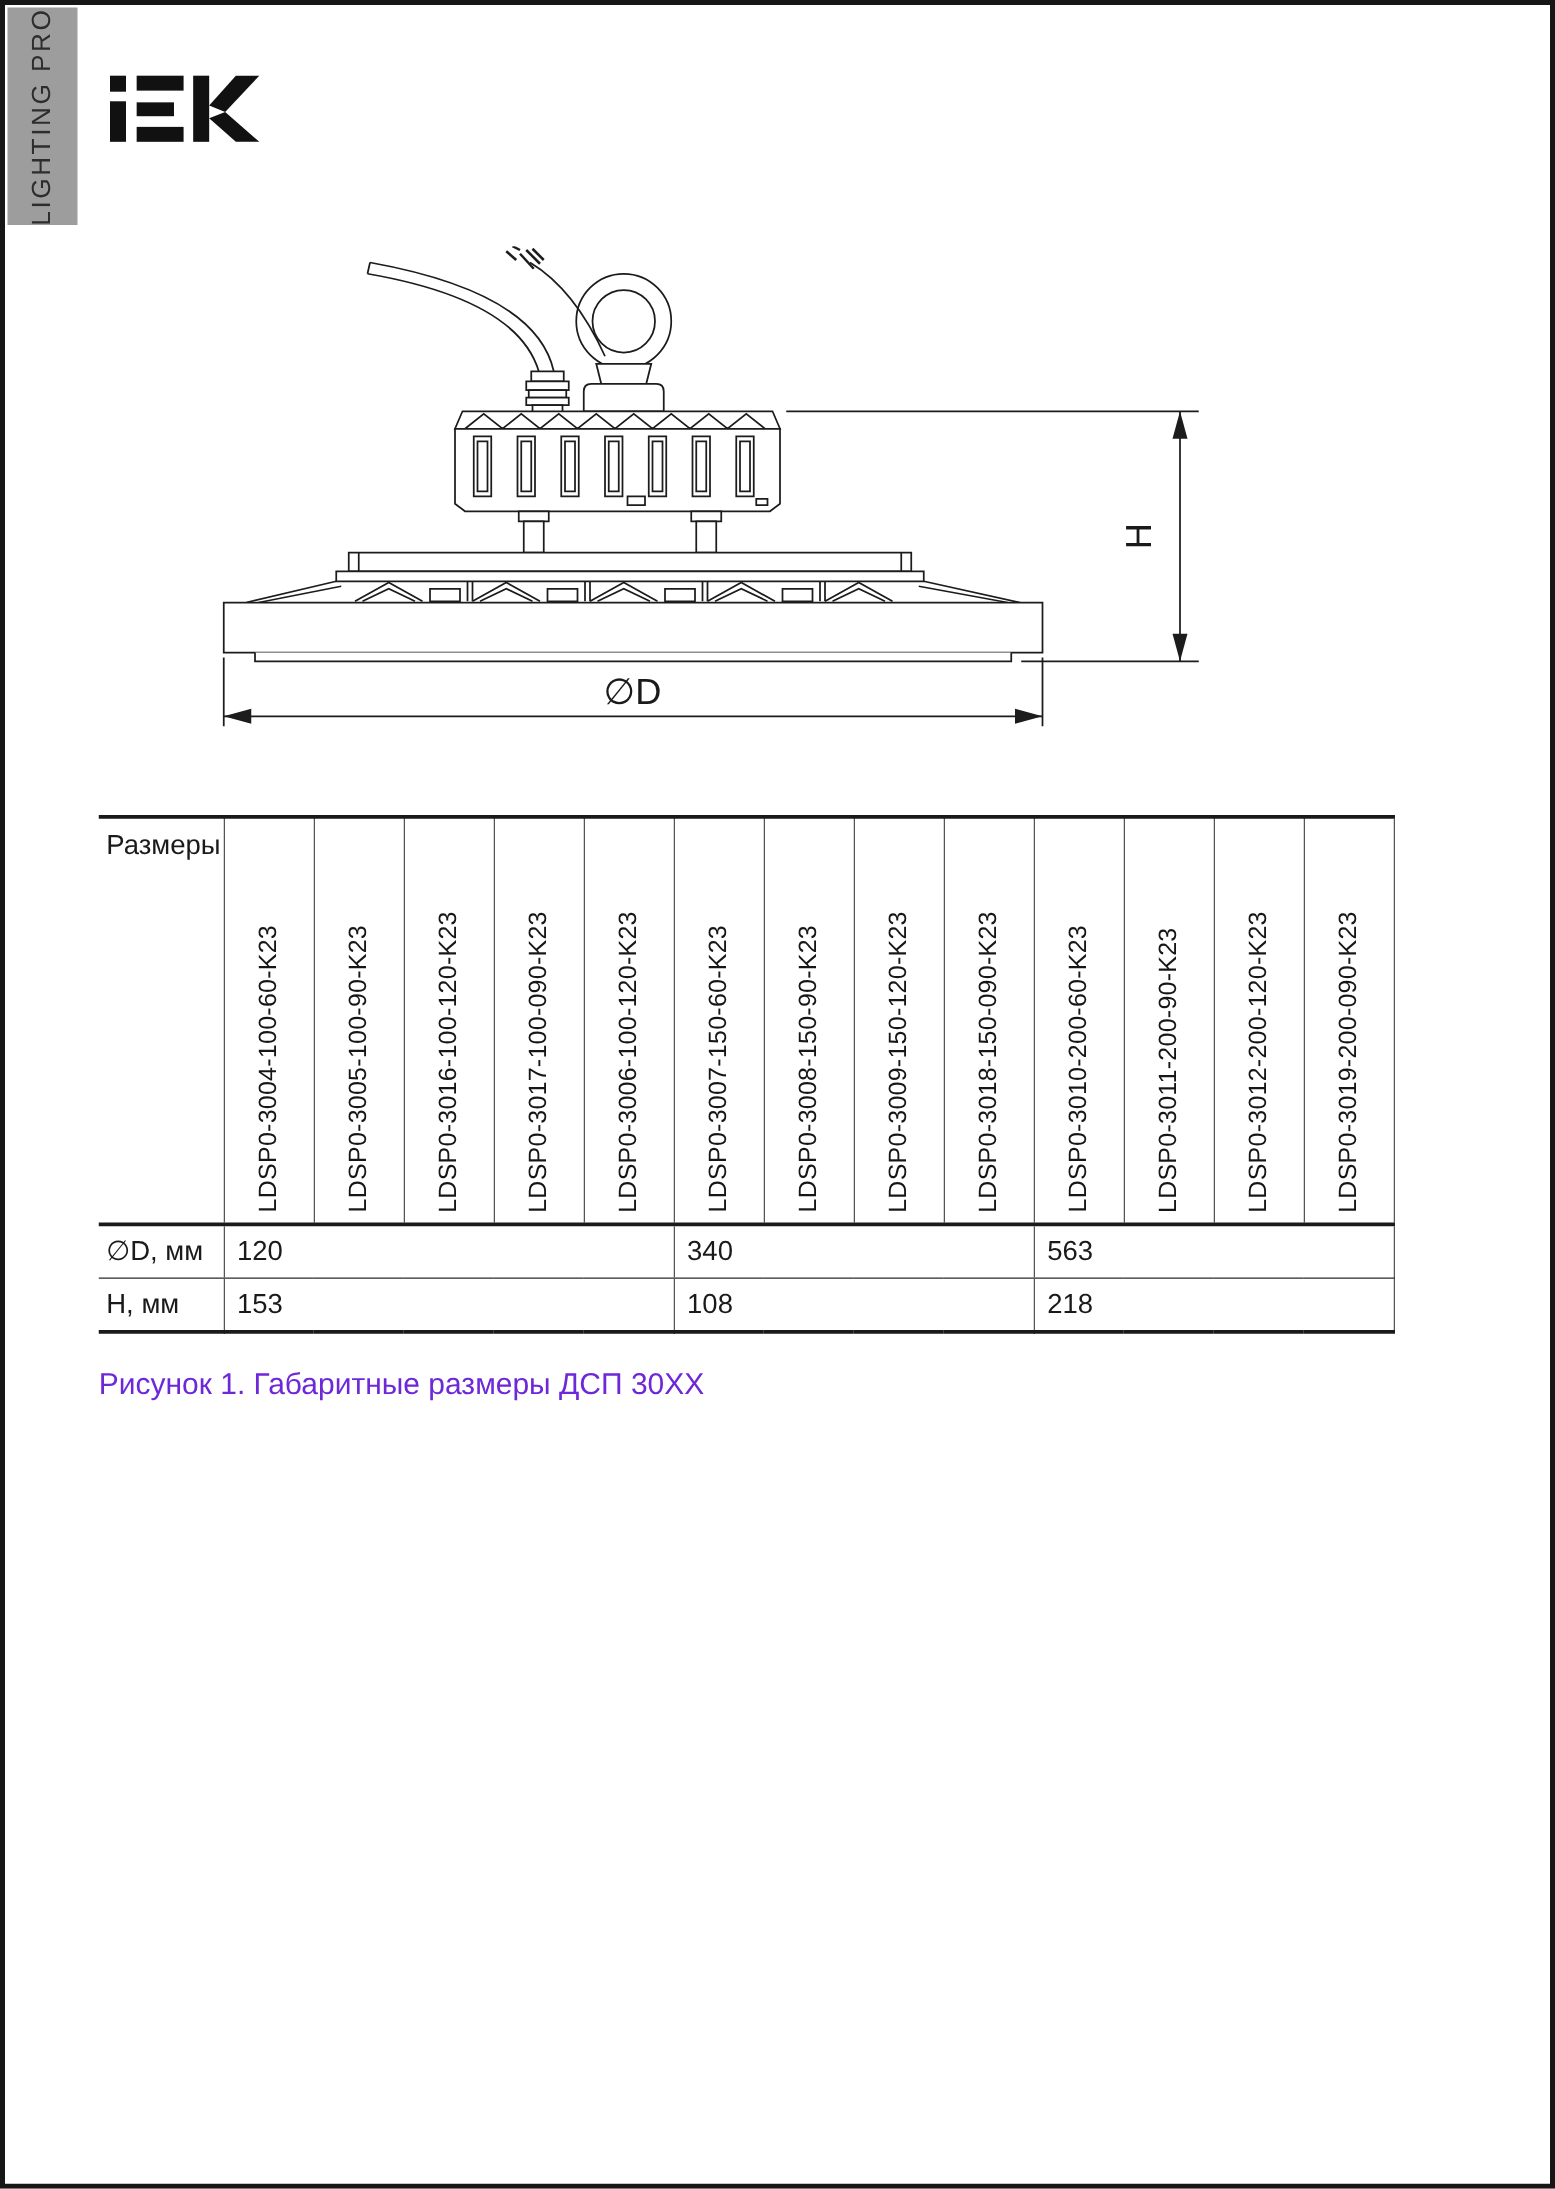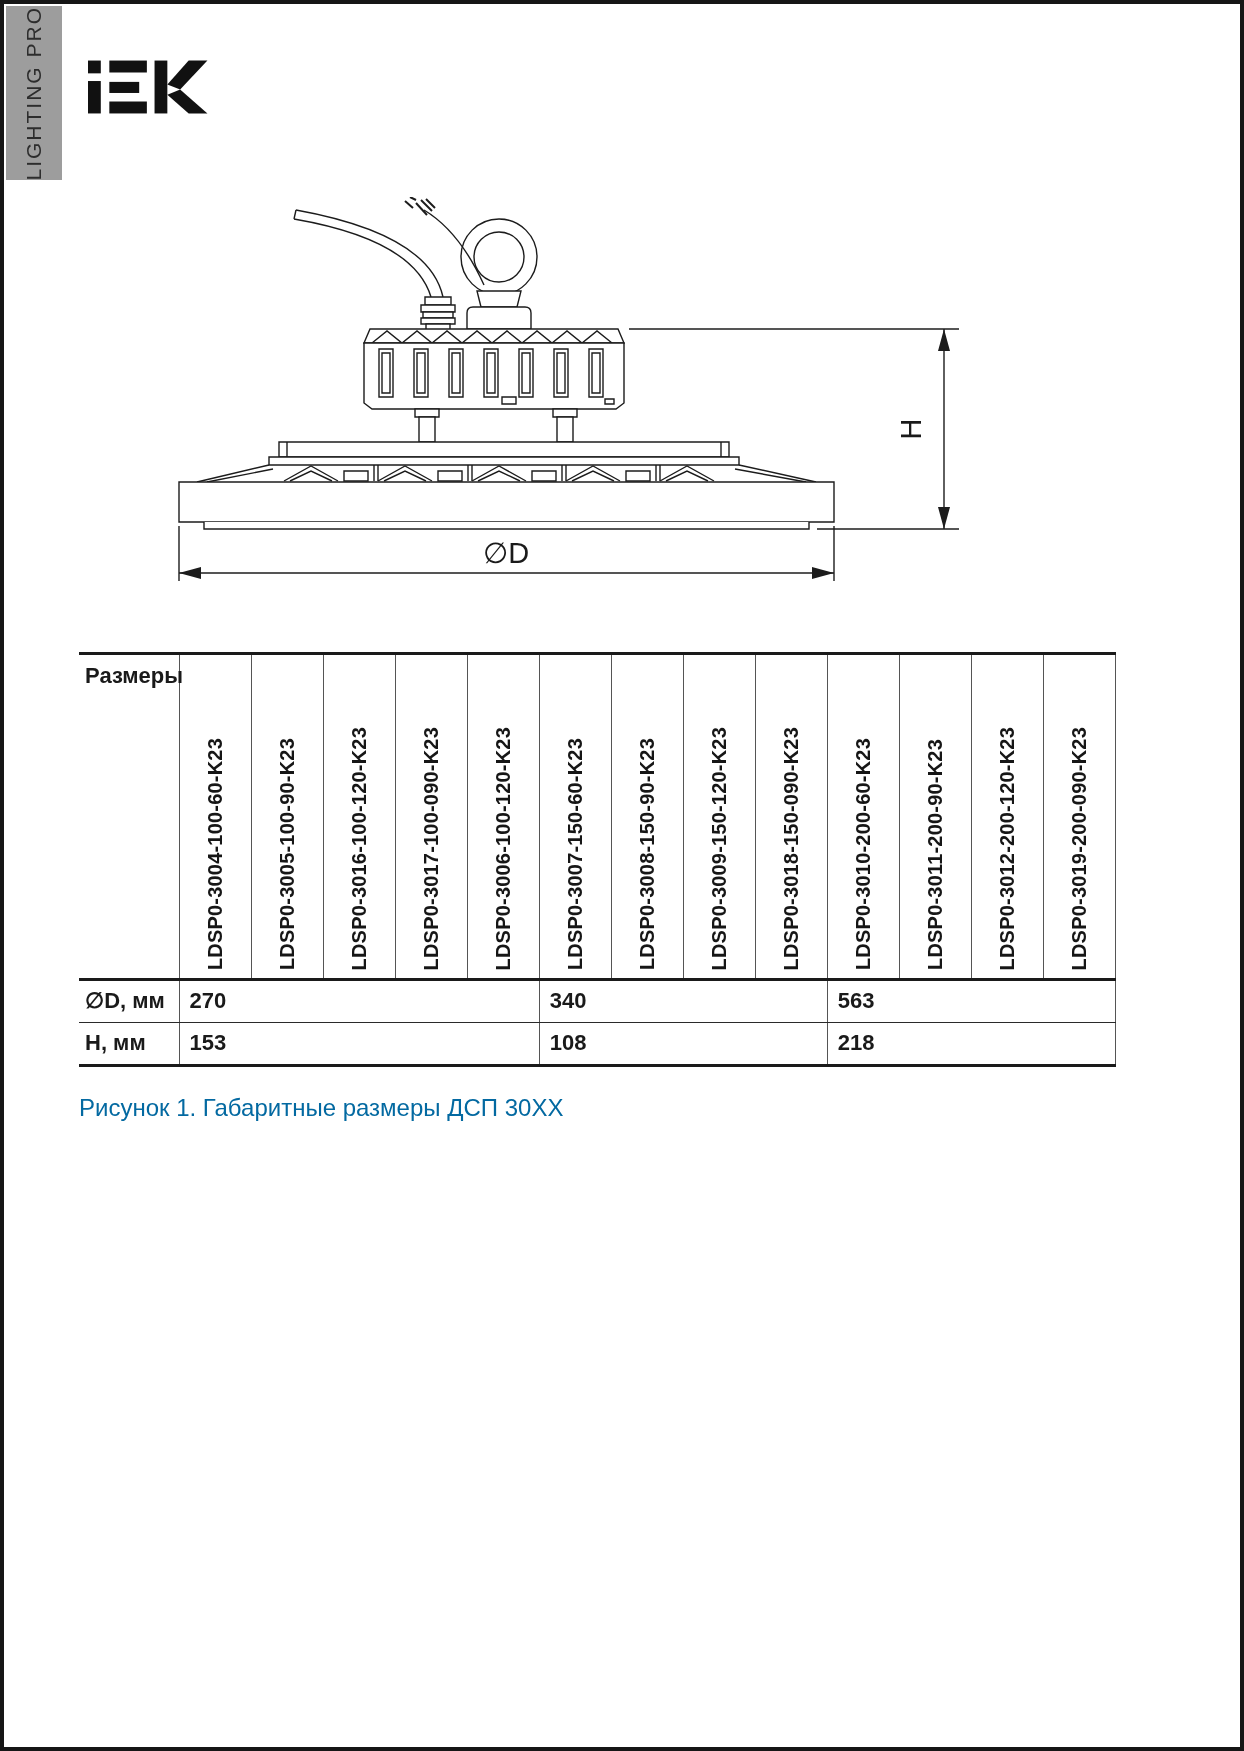--- a/index.html
+++ b/index.html
@@ -25,39 +25,39 @@
     vector-effect:non-scaling-stroke;
   }
   .dim-label{font-family:"Liberation Sans",sans-serif;font-size:29px;fill:#1a1a1a;}
   
   .size-table{
     position:absolute;left:75px;top:648px;width:1037px;
     border-collapse:collapse;table-layout:fixed;
     border-top:3px solid #1a1a1a;border-bottom:3px solid #1a1a1a;
   }
   .size-table th,.size-table td{
-    border-left:1px solid #555;font-weight:bold;box-sizing:border-box;
+    border-left:1px solid #555;font-weight:normal;box-sizing:border-box;
   }
   .size-table th:first-child,.size-table td:first-child{border-left:none;}
   .size-table th:last-child,.size-table td:last-child{border-right:1px solid #555;}
   .size-table thead th{
     height:326px;vertical-align:bottom;padding:6px 0 8px;
     border-bottom:3px solid #1a1a1a;
   }
   .size-table thead th.corner{vertical-align:top;text-align:left;padding:8px 0 0 6px;font-size:22px;}
   .code{
     writing-mode:vertical-rl;transform:rotate(180deg);
     margin:0 auto;font-size:20px;white-space:nowrap;line-height:1;color:#161616;
     letter-spacing:0.2px;
   }
   .size-table tbody td{height:43px;vertical-align:top;padding:7px 0 0 10px;font-size:22px;}
   .size-table tbody td.rlabel{padding-left:6px;}
   .size-table tbody tr:first-child td{border-bottom:1.5px solid #2a2a2a;margin-left:29px;}
   
-  .caption{position:absolute;left:75px;top:1090px;font-size:24px;color:#0369a1;}
+  .caption{position:absolute;left:75px;top:1090px;font-size:24px;color:#6d28d9;}
 </style>
 </head>
 <body>
 
 <div class="page">
 
   <div class="side-tab">
     <div class="vtext">LIGHTING PRO</div>
   </div>
 
@@ -258,21 +258,21 @@
             <div class="code">LDSP0-3012-200-120-K23</div>
           </th>
         <th>
             <div class="code">LDSP0-3019-200-090-K23</div>
           </th>
       </tr>
     </thead>
     <tbody>
       <tr>
         <td class="rlabel">∅D, мм</td>
-        <td colspan="5">270</td>
+        <td colspan="5">120</td>
         <td colspan="4">340</td>
         <td colspan="4">563</td>
       </tr>
       <tr>
         <td class="rlabel">H, мм</td>
         <td colspan="5">153</td>
         <td colspan="4">108</td>
         <td colspan="4">218</td>
       </tr>
     </tbody>

